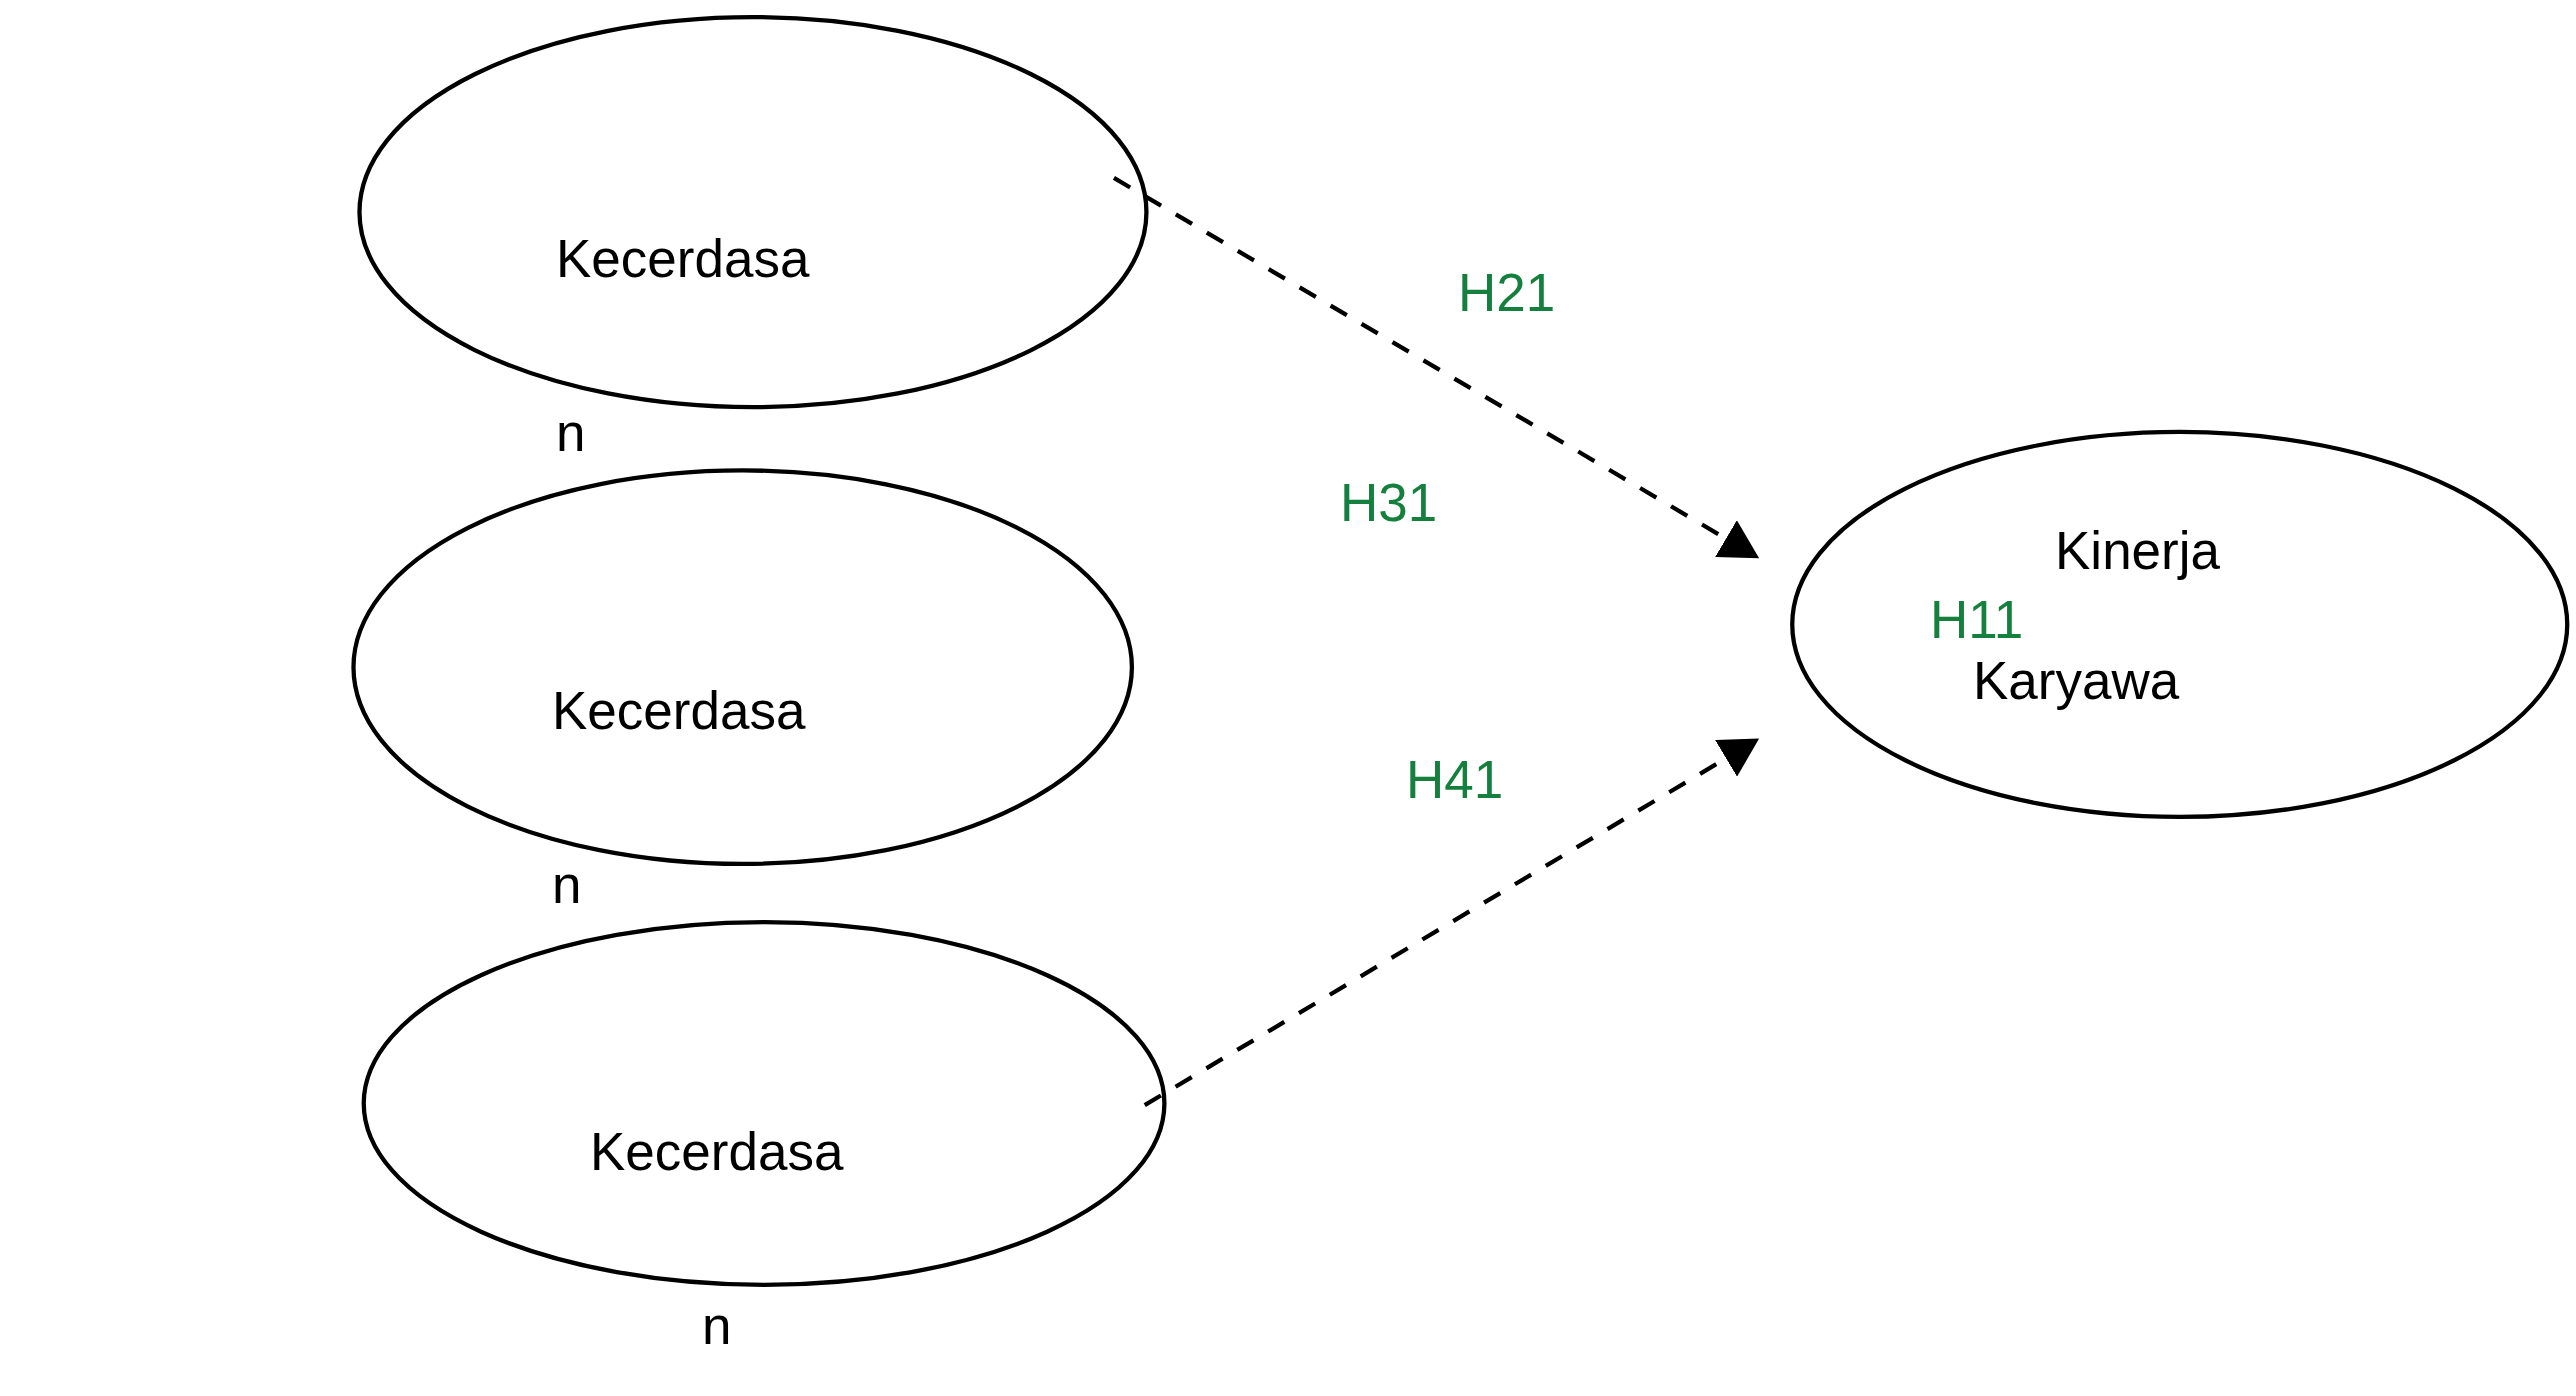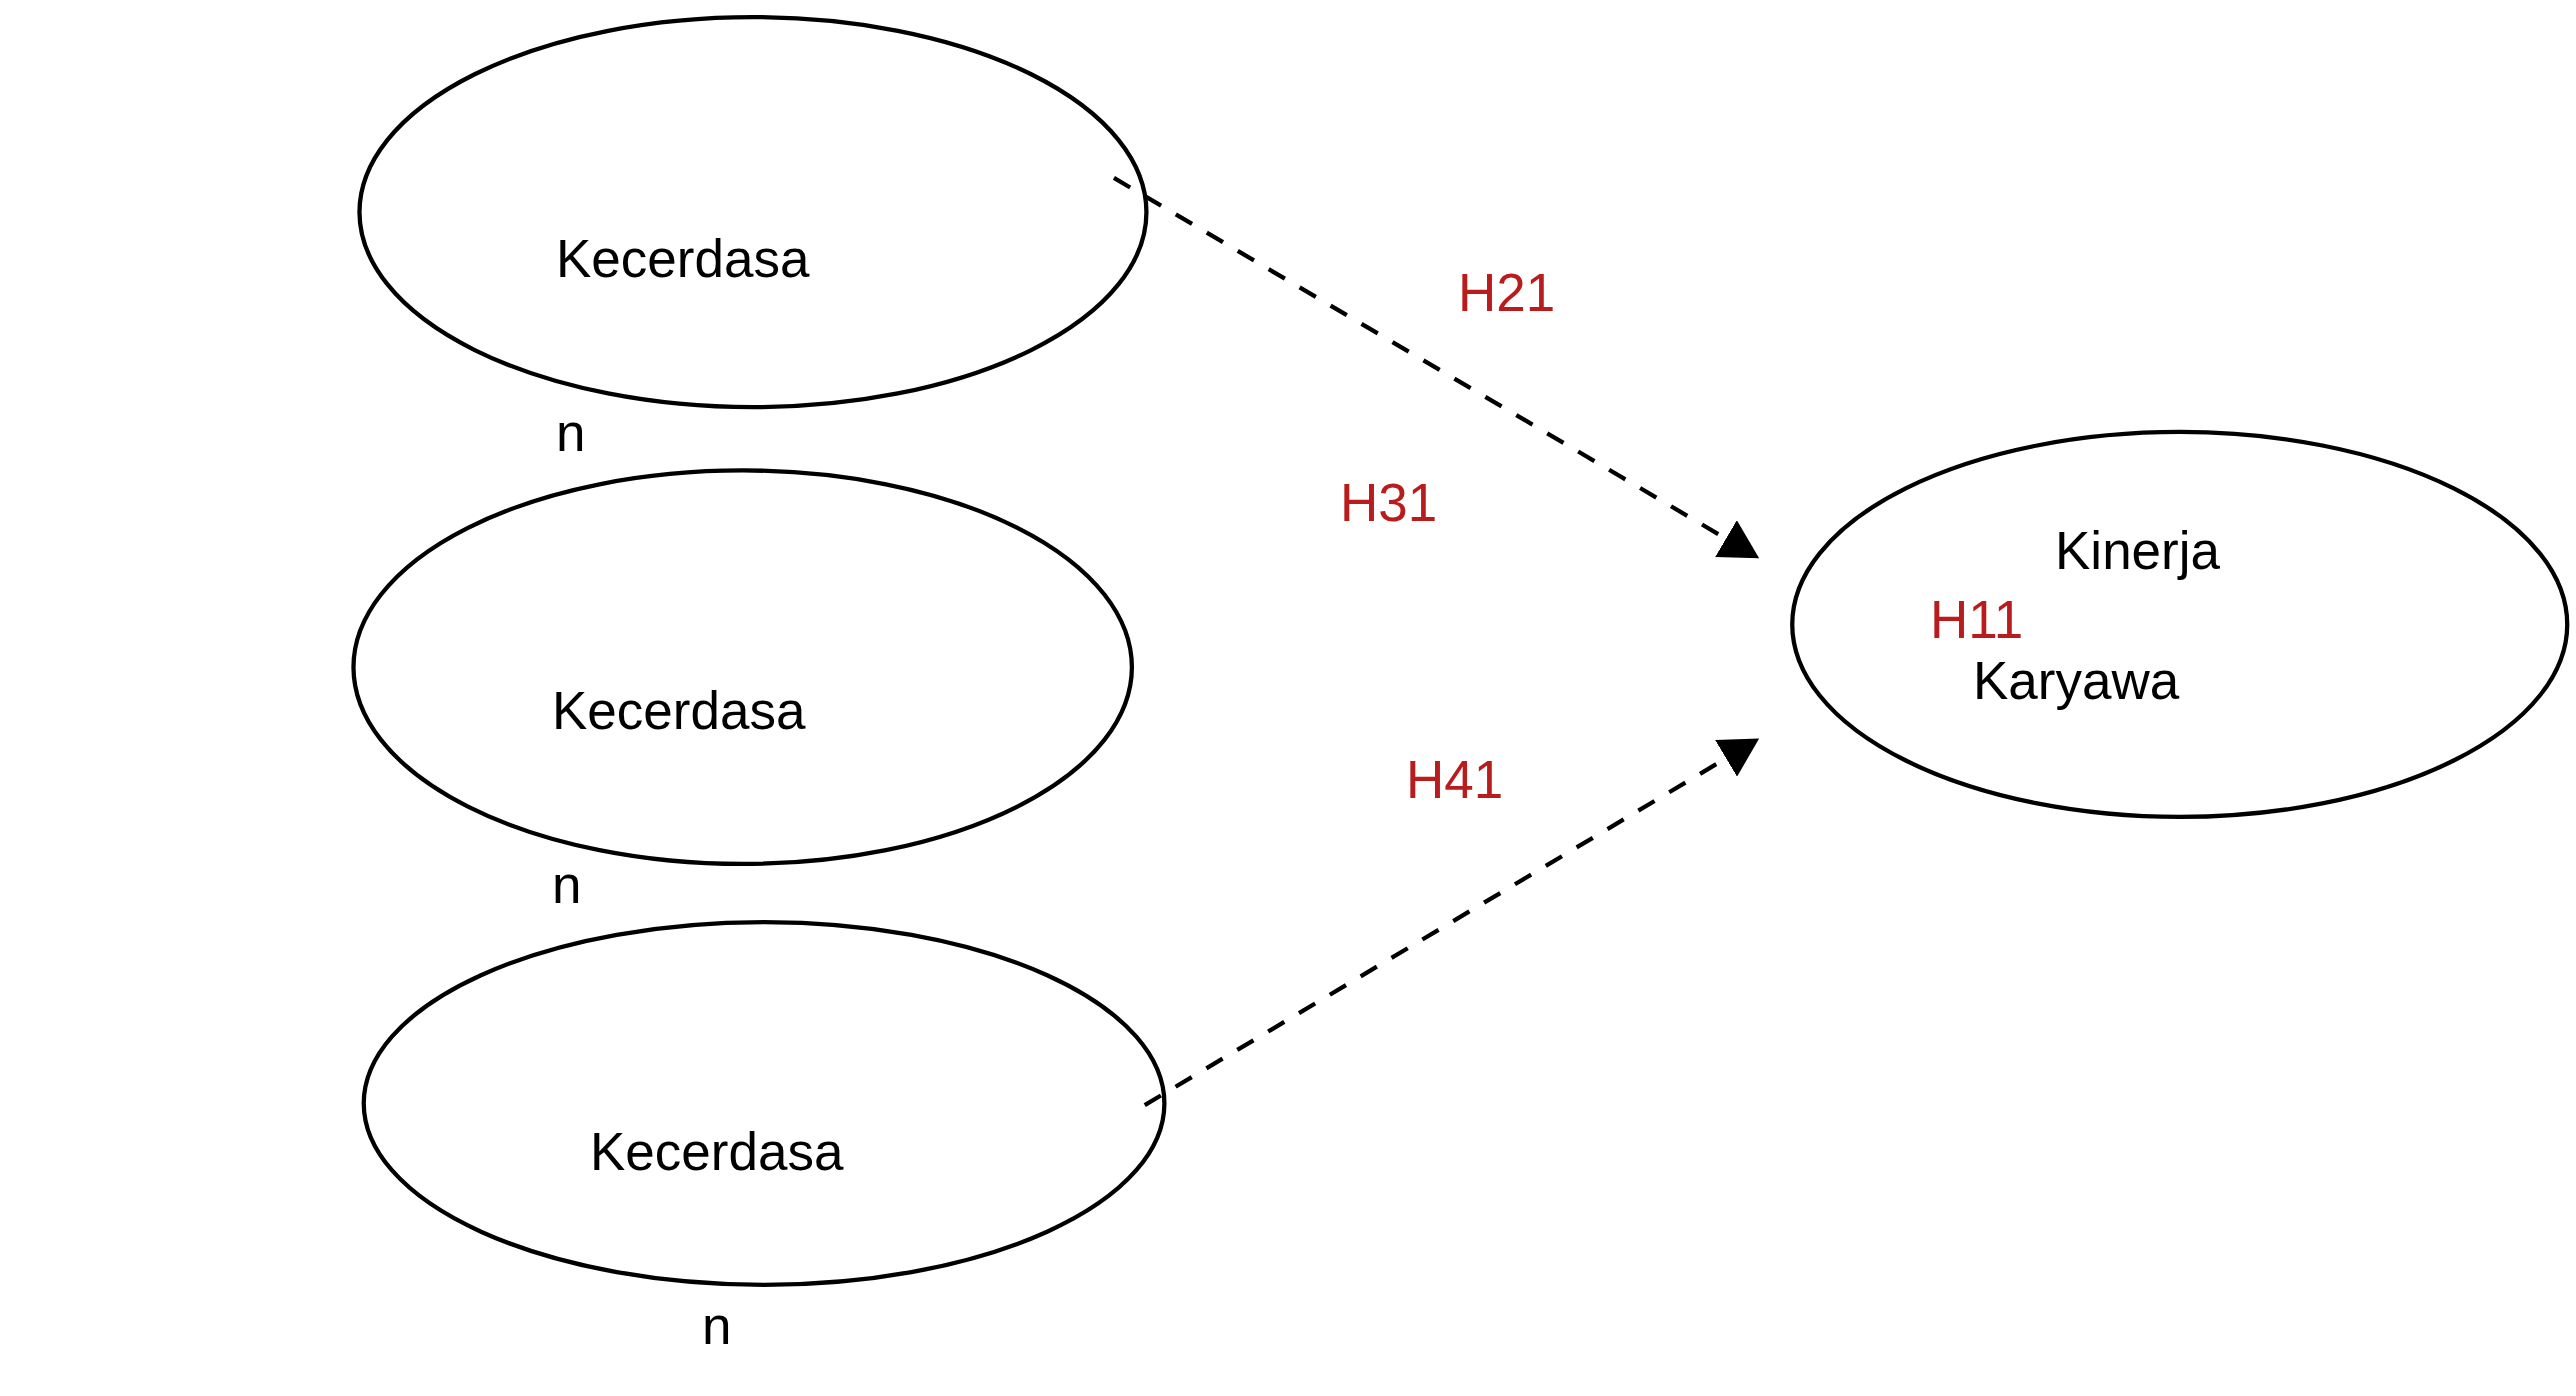--- a/index.html
+++ b/index.html
@@ -28,21 +28,21 @@
     font-size: 53px;
     line-height: 1.10;
     color: #000000;
     white-space: pre;
     letter-spacing: 0px;
   }
   .edge-label {
     position: absolute;
     font-family: "Liberation Sans", sans-serif;
     font-size: 53px;
-    color: #b91c1c;
+    color: #15803d;
     white-space: pre;
   }
   .caption {
     position: absolute;
     font-family: "Liberation Serif", serif;
     font-size: 55px;
     color: #000000;
     white-space: pre;
   }
 </style>

